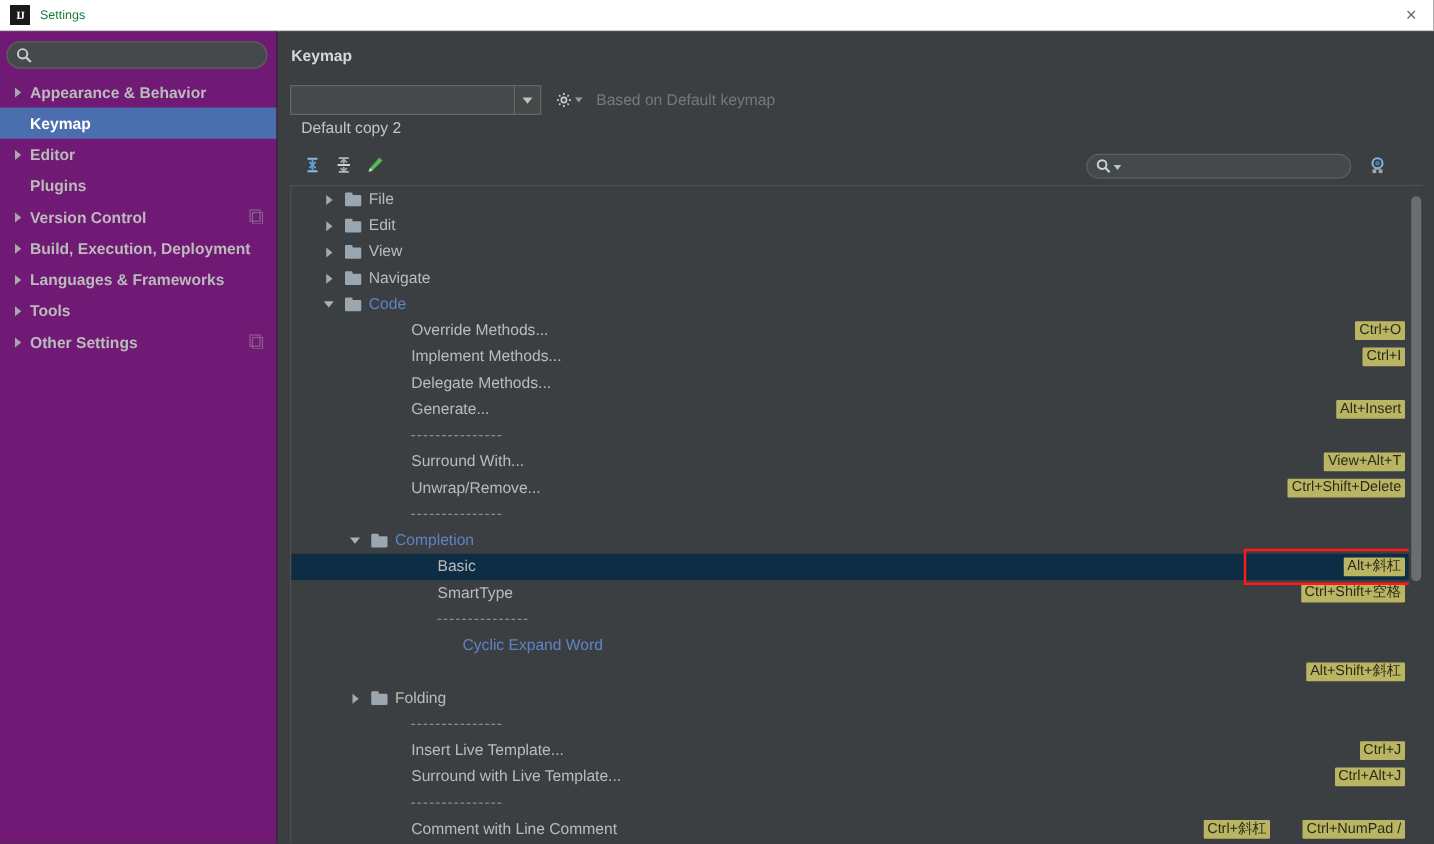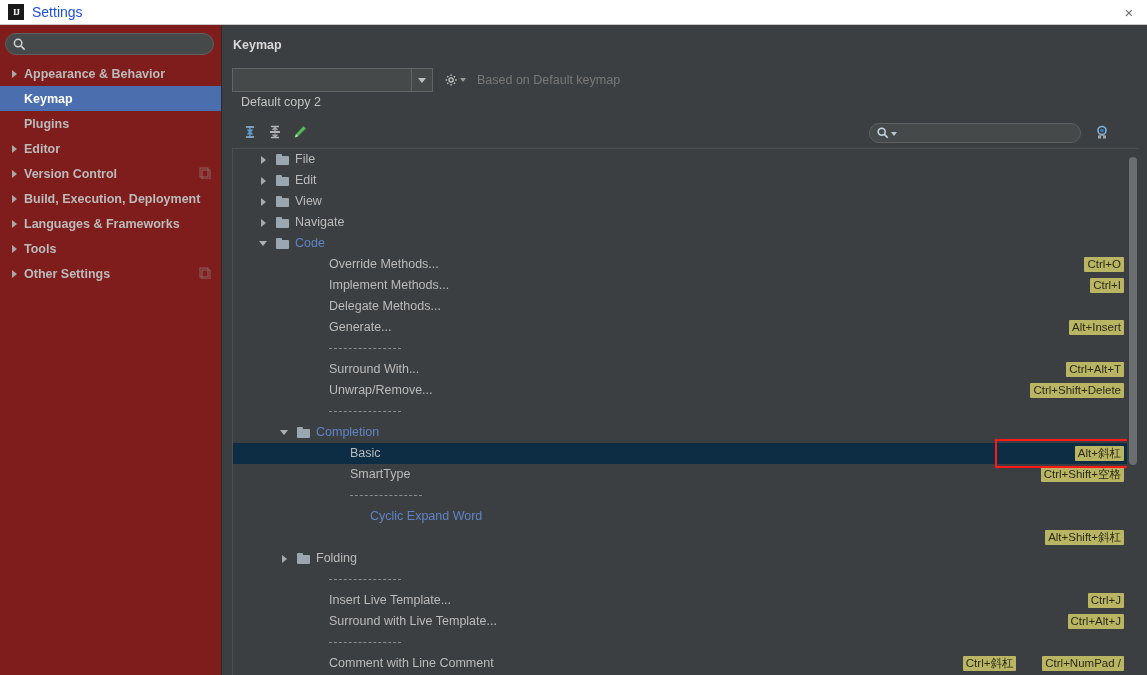--- a/index.html
+++ b/index.html
@@ -20,32 +20,32 @@
     display: flex; align-items: center;
   }
   .tb-logo {
     width: 16px; height: 16px; margin-left: 8px; margin-right: 8px;
     background: #1a1a1a; color: #ffffff;
     font-size: 9px; font-weight: bold; line-height: 16px; text-align: center;
     letter-spacing: -1px;
     font-family: "Liberation Serif", serif;
     flex: 0 0 auto;
   }
-  .tb-title { font-size: 14px; color: #1d4ed8; text-align: right; }
+  .tb-title { font-size: 10px; color: #15803d; text-align: right; }
   .tb-close {
     position: absolute; right: 0px; top: 0; width: 36px; height: 25px;
     display: flex; align-items: center; justify-content: center;
     color: #6a6a6a; font-size: 15px; line-height: 1;
     cursor: pointer;
   }
 
   
   .sidebar {
     position: absolute; top: 25px; left: 0; width: 222px; height: 650px;
-    background: #7f1d1d;
+    background: #701a75;
     border-right: 1px solid #2b2b2b;
   }
   .side-search {
     position: relative;
     margin: 8px 7px 6px 5px; height: 22px;
     background: #45494a;
     border: 1px solid #5e6060;
     border-radius: 11px;
   }
   .side-search .mag {
@@ -253,30 +253,30 @@
           </span>
           <span class="lbl">Appearance &amp; Behavior</span>
         </div>
         <div class="side-item selected">
           <span class="arrow hidden">
             <i class="tri-right"></i>
           </span>
           <span class="lbl">Keymap</span>
         </div>
         <div class="side-item">
+          <span class="arrow">
+            <i class="tri-right"></i>
+          </span>
+          <span class="lbl">Editor</span>
+        </div>
+        <div class="side-item">
           <span class="arrow hidden">
             <i class="tri-right"></i>
           </span>
           <span class="lbl">Plugins</span>
-        </div>
-        <div class="side-item">
-          <span class="arrow">
-            <i class="tri-right"></i>
-          </span>
-          <span class="lbl">Editor</span>
         </div>
         <div class="side-item">
           <span class="arrow">
             <i class="tri-right"></i>
           </span>
           <span class="lbl">Version Control</span>
           <span class="right-ico"><svg viewBox="0 0 12 12">
               <rect x="1" y="1" width="8" height="9" fill="none" stroke="#9a9a9a" stroke-width="1"></rect>
               <rect x="3" y="3" width="8" height="9" fill="none" stroke="#9a9a9a" stroke-width="1"></rect>
             </svg></span>
@@ -452,21 +452,21 @@
           </div>
           <div class="trow">
             <span class="tlabel" style="left: 96px;">Generate...</span>
             <span class="badge" style="right: 14px;">Alt+Insert</span>
           </div>
           <div class="trow">
             <div class="sep-line" style="left: 96px;"></div>
           </div>
           <div class="trow">
             <span class="tlabel" style="left: 96px;">Surround With...</span>
-            <span class="badge" style="right: 14px;">Ctrl+Alt+T</span>
+            <span class="badge" style="right: 14px;">View+Alt+T</span>
           </div>
           <div class="trow">
             <span class="tlabel" style="left: 96px;">Unwrap/Remove...</span>
             <span class="badge" style="right: 14px;">Ctrl+Shift+Delete</span>
           </div>
           <div class="trow">
             <div class="sep-line" style="left: 96px;"></div>
           </div>
           <div class="trow">
             <span class="tw" style="left: 43px;">

